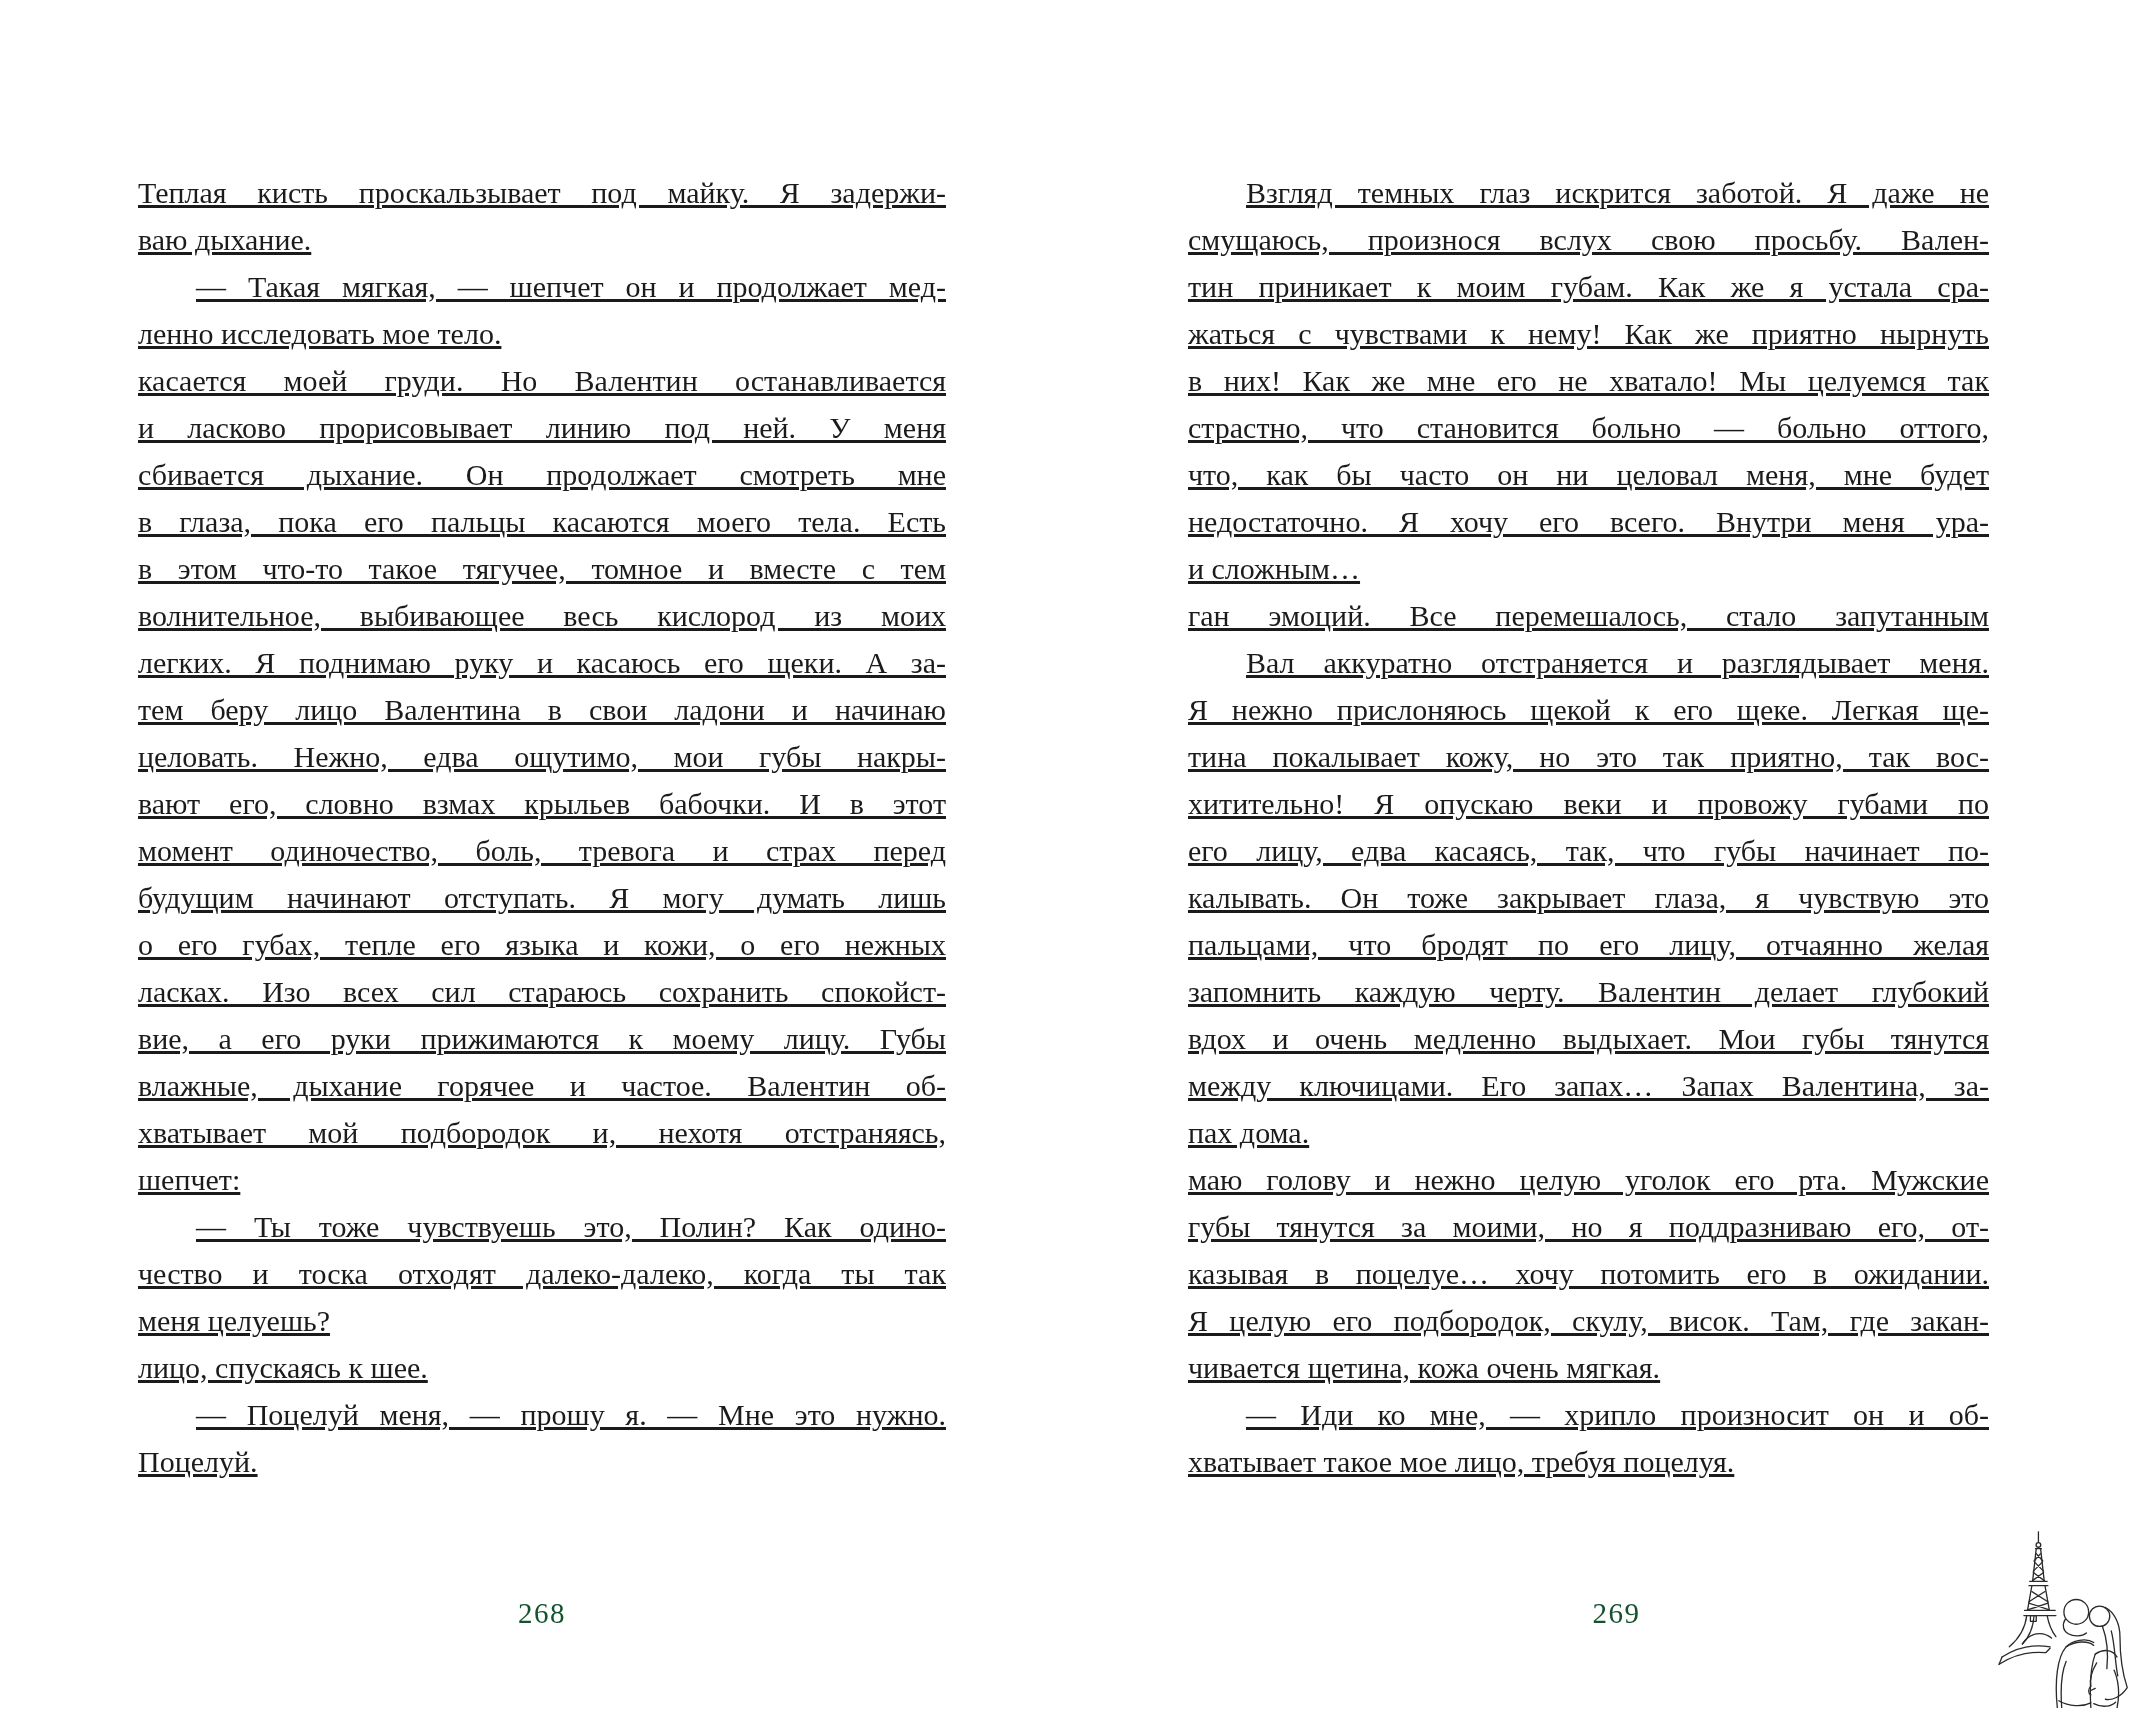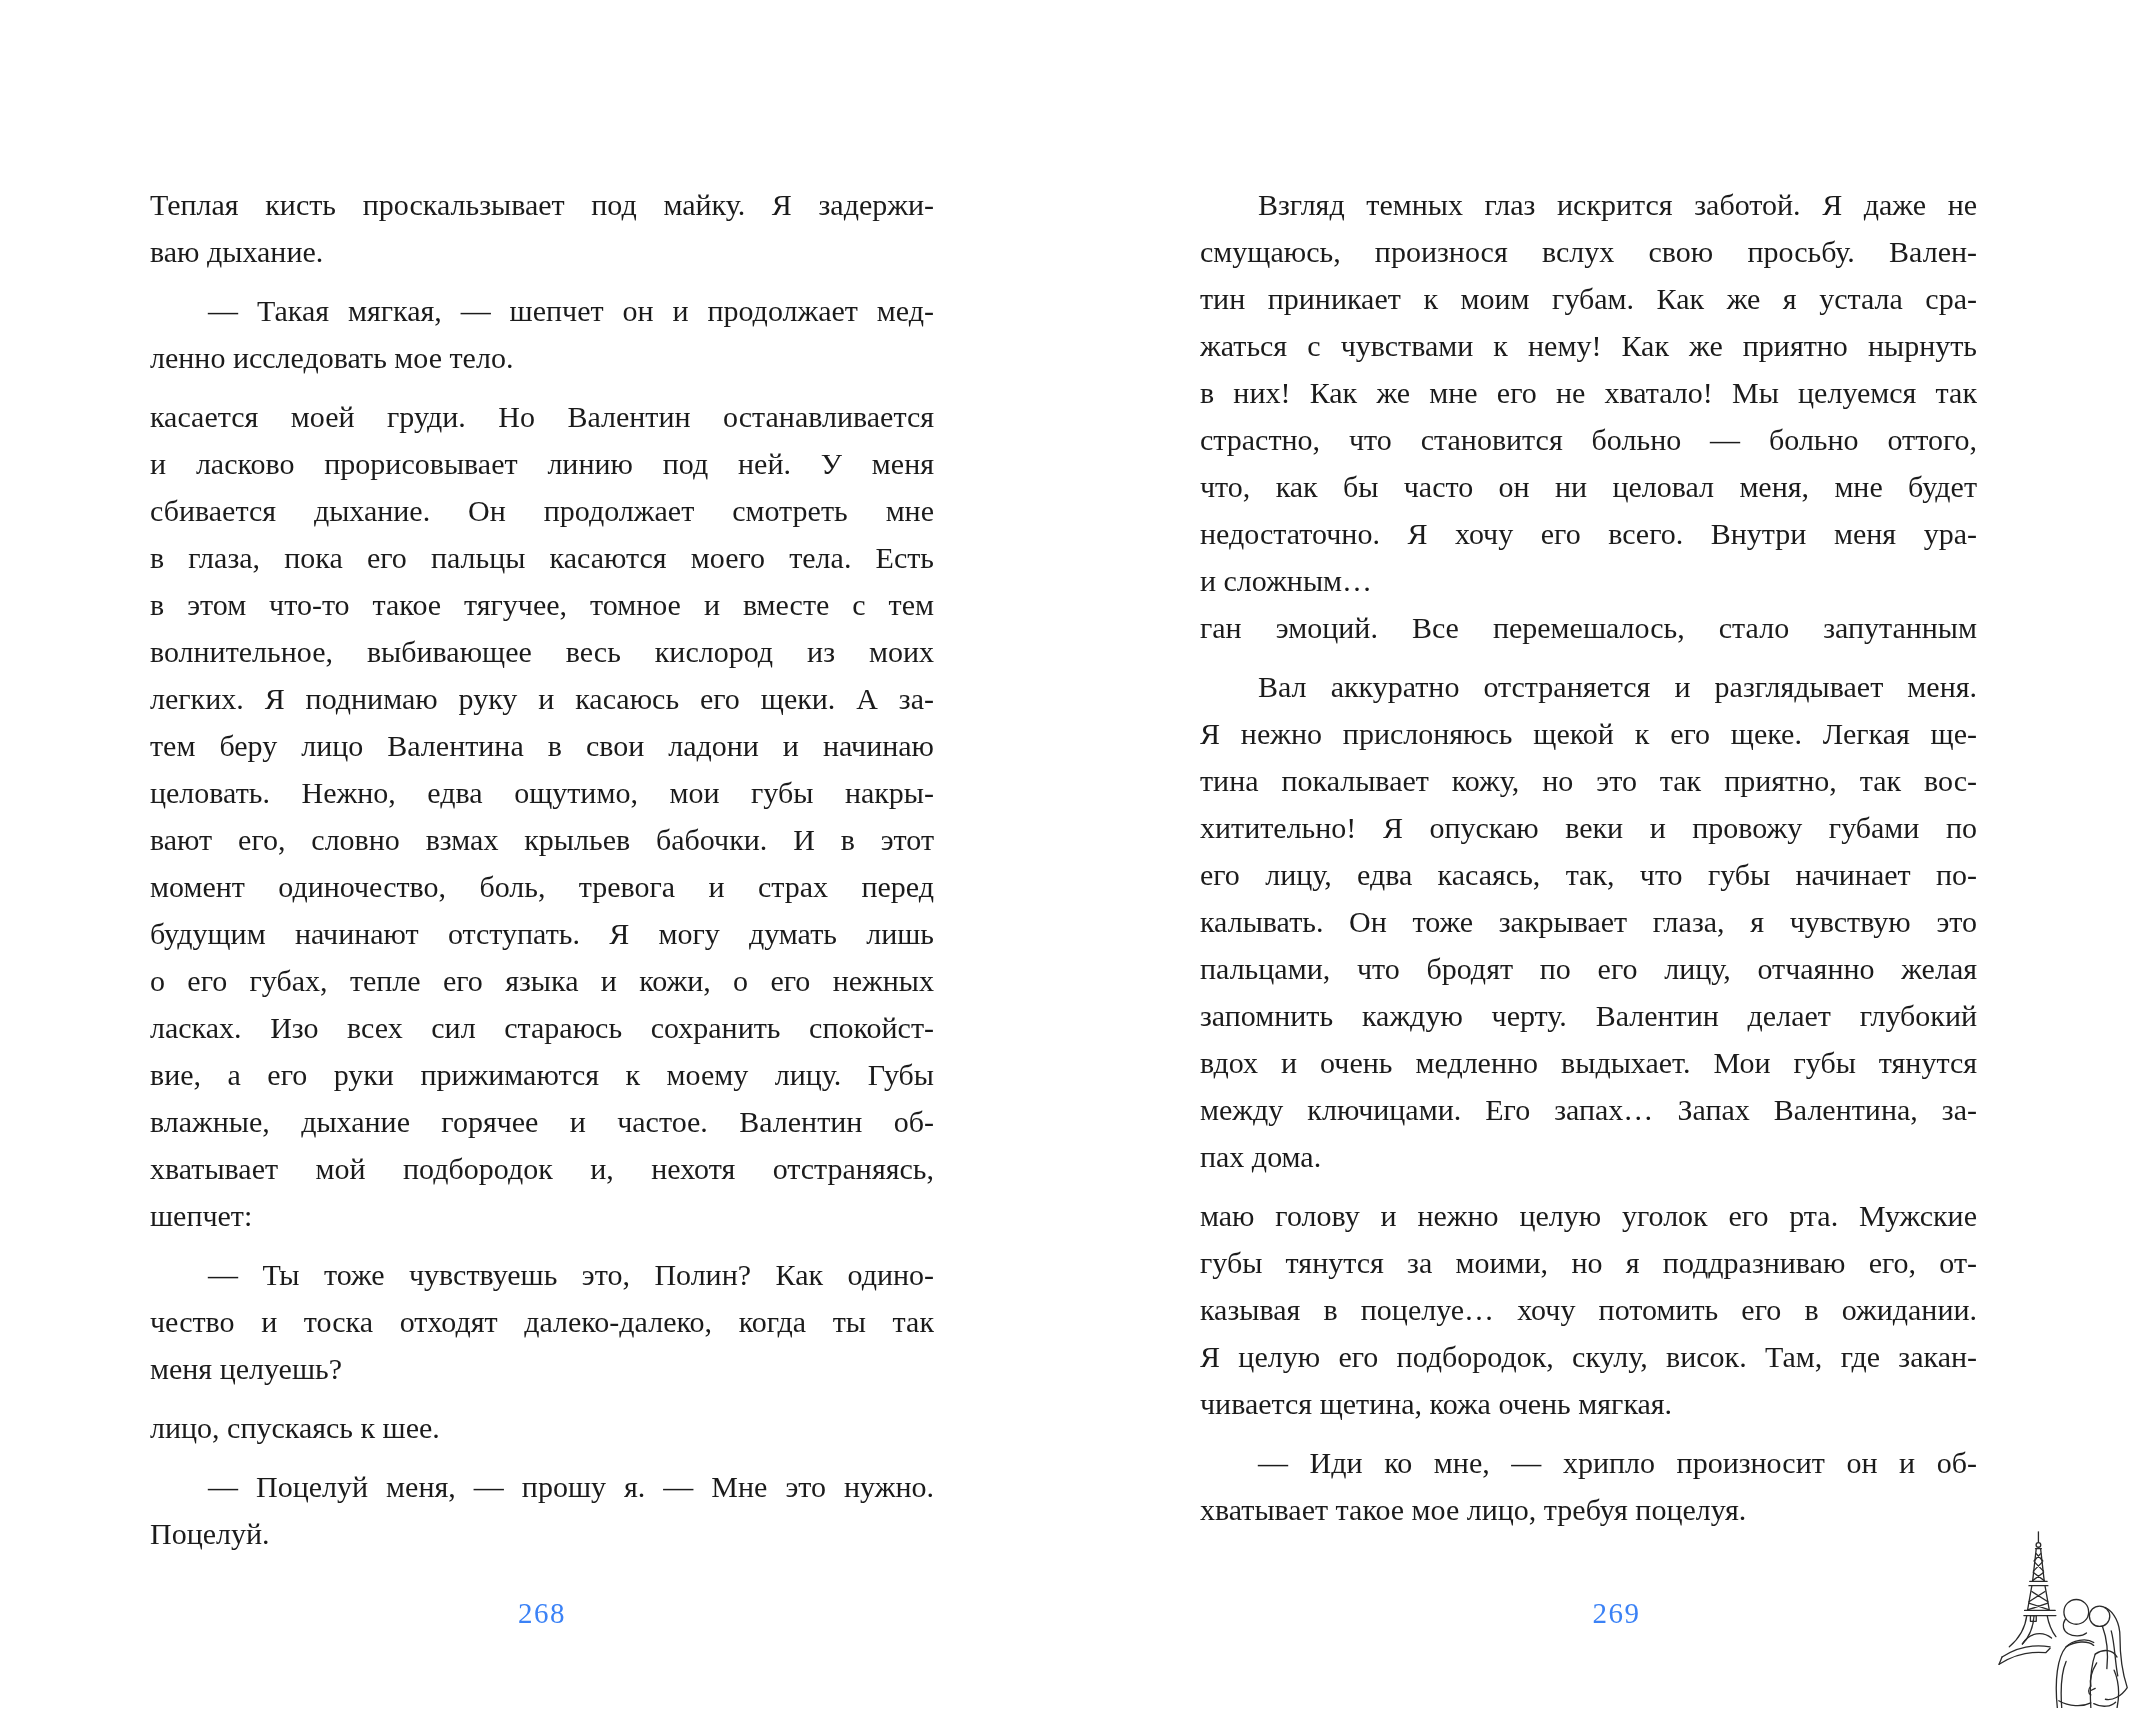--- a/index.html
+++ b/index.html
@@ -19,38 +19,38 @@
     color: #1b1b1b;
   }
   .col {
     position: absolute;
     top: 169px;
     font-size: 30px;
     line-height: 47px;
   }
   .col-left  { left: 138px;  width: 808px; }
   .col-right { left: 1188px; width: 801px; }
-  .para { margin: 12px; }
+  .para { margin: 0; text-decoration: underline; }
   .line {
     height: 47px;
     overflow: hidden;
     text-align: justify;
     text-align-last: justify;
     white-space: normal;
   }
   .line.final { text-align: left; text-align-last: left; }
   .line.indent { text-indent: 58px; }
   .folio {
     position: absolute;
     top: 1596px;
     font-size: 29px;
     line-height: 35px;
     text-align: center;
     letter-spacing: 1.5px;
-    color: #3b82f6;
+    color: #14532d;
   }
   .folio-left  { left: 138px;  width: 808px; }
   .folio-right { left: 1216px; width: 801px; }
   .illustration {
     position: absolute;
     left: 1996px;
     top: 1526px;
     width: 146px;
     height: 182px;
   }

